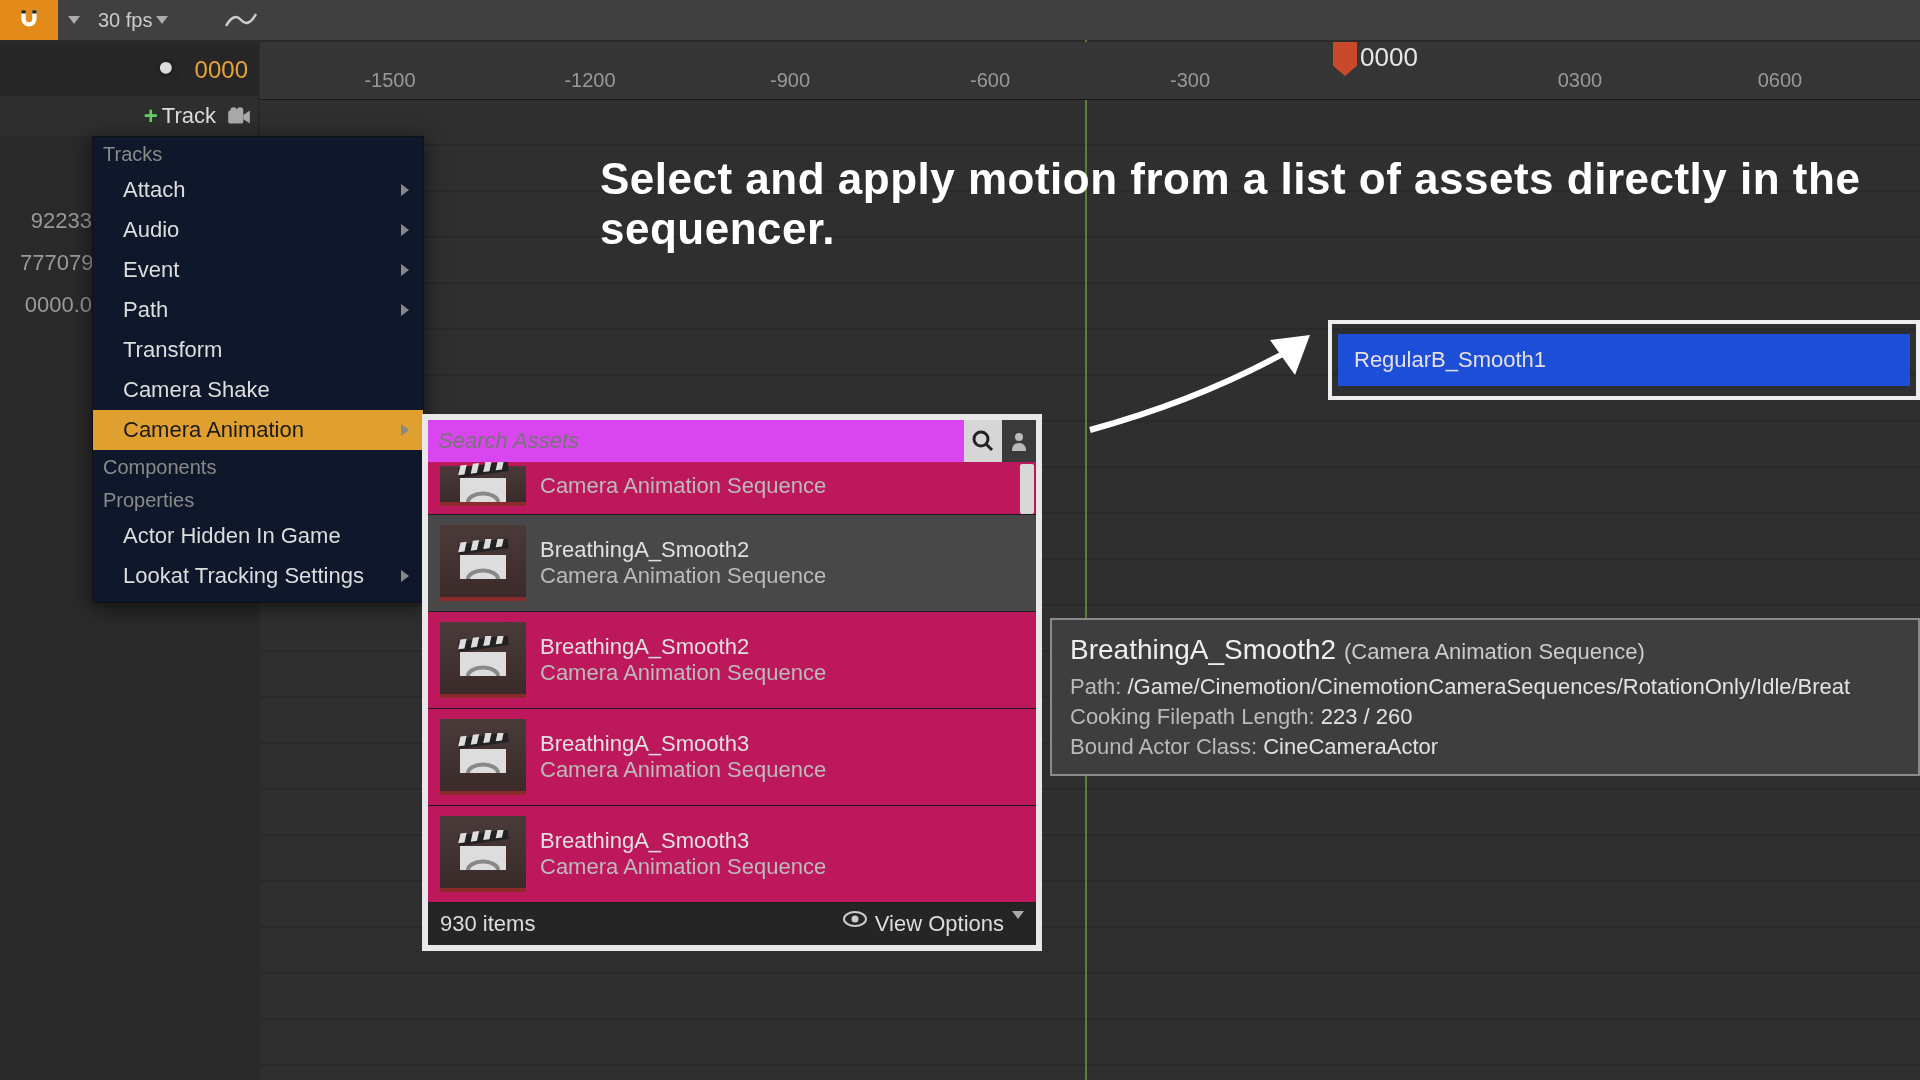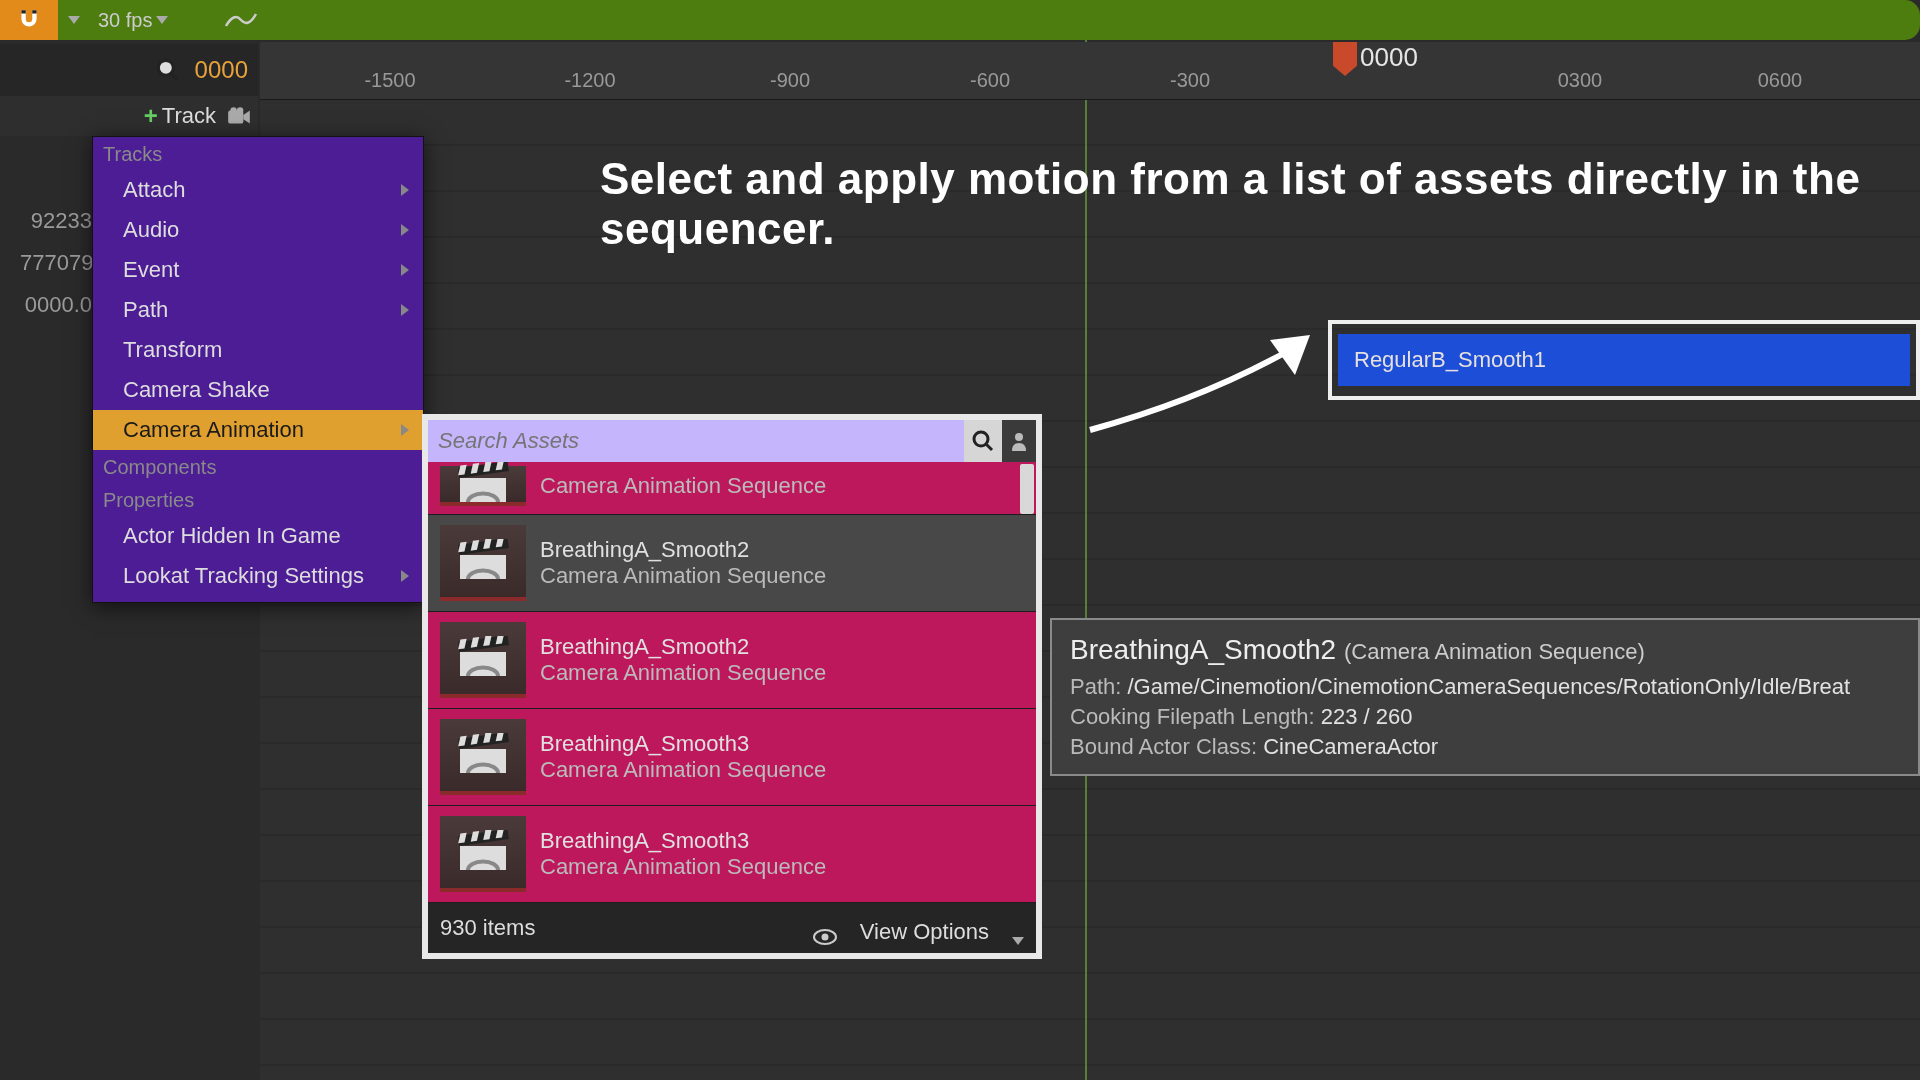--- a/index.html
+++ b/index.html
@@ -12,24 +12,23 @@
     overflow: hidden;
     position: relative;
     font-size: 20px;
   }
 
   
   .toolbar {
     position: absolute;
     top: 0; left: 0; right: 0;
     height: 40px;
-    background: #4d7c0f;
+    background: #404040;
     display: flex;
     align-items: center;
-    border-radius: 15px;
   }
   .magnet-btn {
     width: 58px; height: 40px;
     background: #e28a1a;
     display: flex; align-items: center; justify-content: center;
   }
   .magnet-svg { width: 26px; height: 26px; }
   .toolbar-dd {
     width: 32px; height: 40px;
     display:flex; align-items:center; justify-content:center;
@@ -127,21 +126,21 @@
     color:#ddd;
     font-size: 22px;
   }
 
   
   .ctx-menu {
     position:absolute;
     left: 92px;
     top: 136px;
     width: 332px;
-    background: #4c1d95;
+    background: #0f172a;
     border: 1px solid #111;
     box-shadow: 0 4px 20px rgba(0,0,0,0.6);
     padding-bottom: 6px;
   }
   .ctx-header {
     color:#8a8a8a;
     font-size: 20px;
     padding: 6px 10px 4px 10px;
   }
   .ctx-item {
@@ -174,21 +173,21 @@
   .asset-search-row {
     display:flex;
     align-items:center;
     background: #d6d6d6;
     height: 42px;
   }
   .asset-search-row input {
     flex:1;
     height: 100%;
     border:none;
-    background: #c4b5fd;
+    background: #d946ef;
     padding: 1px 10px;
     font-size: 22px;
     color:#333;
     font-style:italic;
     outline:none;
   }
   .asset-search-row .s-icon {
     width: 38px; display:flex; align-items:center; justify-content:center;
   }
   .asset-search-row .u-icon {
@@ -234,21 +233,21 @@
   }
   .asset-footer {
     display:flex;
     align-items:center;
     justify-content:space-between;
     padding: 8px 12px;
     color:#ddd;
     font-size: 22px;
     background:#252525;
   }
-  .asset-footer .vo { display:flex; align-items:flex-end; gap:23px;margin-top:8px;}
+  .asset-footer .vo { display:flex; align-items:flex-start; gap:8px;}
 
   
   .tooltip-box {
     position:absolute;
     left: 1050px;
     top: 618px;
     right: 0;
     background: #3e3e3e;
     border: 2px solid #8a8a8a;
     padding: 14px 18px;

